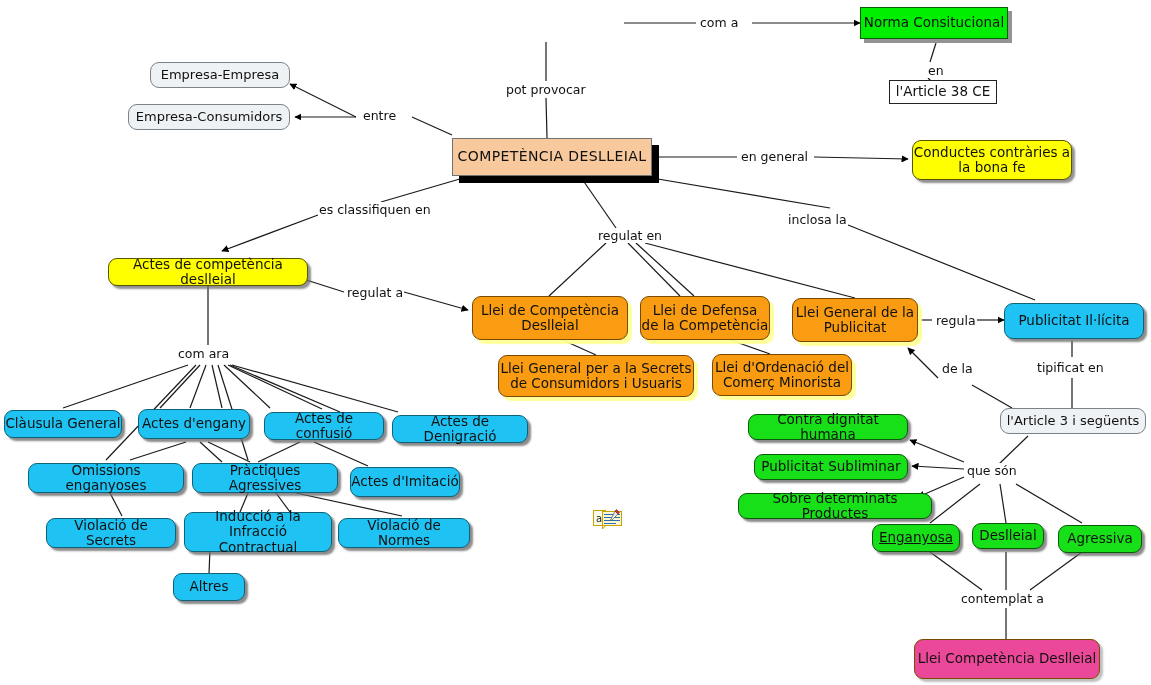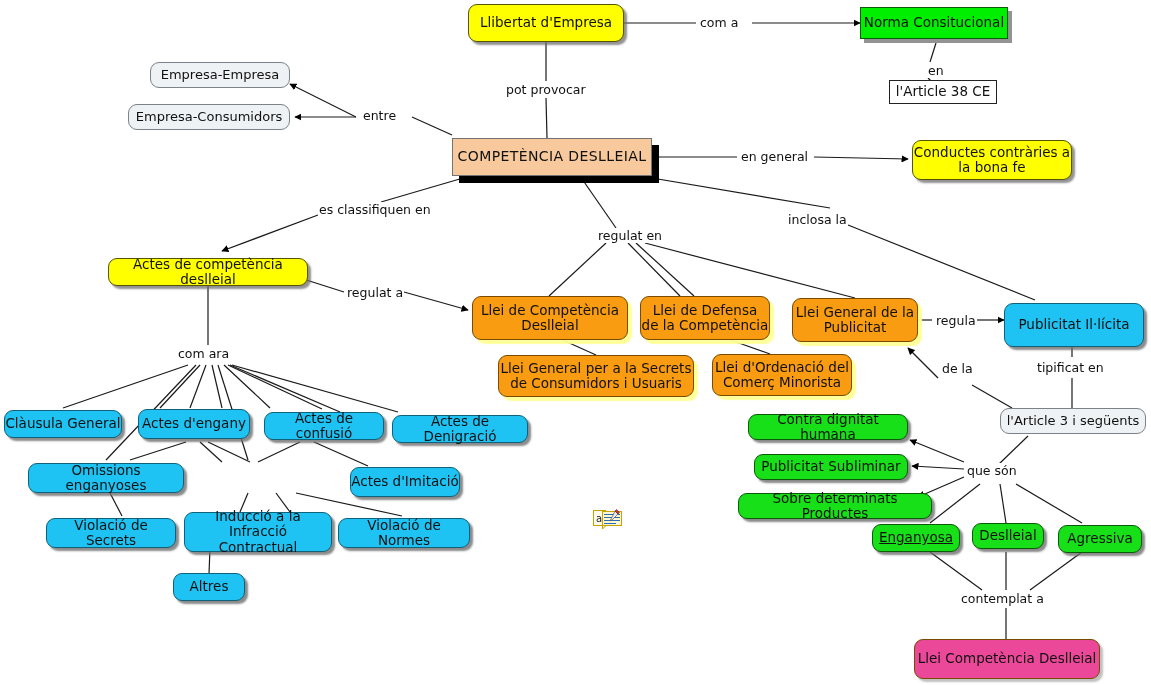--- a/index.html
+++ b/index.html
@@ -218,21 +218,20 @@
       <path d="M 1000 484 L 1006 523"></path>
       <path d="M 1016 484 L 1082 523"></path>
 
       <path d="M 930 552 L 982 590"></path>
       <path d="M 1006 552 L 1006 590"></path>
       <path d="M 1082 552 L 1030 590"></path>
       <path d="M 1006 608 L 1006 639"></path>
     </g>
   </svg>
 
-  <div class="node n-yellow" style="left:468px;top:4px;width:156px;height:38px;">Llibertat d'Empresa</div>
 
   <div class="node n-green-rect" style="left:860px;top:7px;width:148px;height:32px;">Norma Consitucional</div>
 
   <div class="node n-white-rect" style="left:889px;top:80px;width:108px;height:24px;">l'Article 38 CE</div>
 
   <div class="node n-pale" style="left:150px;top:62px;width:140px;height:26px;">Empresa-Empresa</div>
 
   <div class="node n-pale" style="left:128px;top:104px;width:162px;height:26px;">Empresa-Consumidors</div>
 
   <div class="node n-peach" style="left:452px;top:138px;width:200px;height:38px;">COMPETÈNCIA DESLLEIAL</div>
@@ -250,34 +249,35 @@
 
   <div class="node n-orange" style="left:792px;top:298px;width:126px;height:44px;">Llei General de la
 Publicitat</div>
 
   <div class="node n-orange" style="left:498px;top:355px;width:196px;height:42px;">Llei General per a la Secrets
 de Consumidors i Usuaris</div>
 
   <div class="node n-orange" style="left:712px;top:354px;width:140px;height:42px;">Llei d'Ordenació del
 Comerç Minorista</div>
 
-  <div class="node n-cyan" style="left:1004px;top:303px;width:140px;height:44px;">Publicitat Il·lícita</div>
+  <div class="node n-cyan" style="left:1004px;top:303px;width:140px;height:36px;">Publicitat Il·lícita</div>
 
   <div class="node n-pale" style="left:1000px;top:408px;width:146px;height:26px;">l'Article 3 i següents</div>
 
   <div class="node n-cyan" style="left:4px;top:410px;width:118px;height:28px;">Clàusula General</div>
 
   <div class="node n-cyan" style="left:138px;top:409px;width:112px;height:30px;">Actes d'engany</div>
 
   <div class="node n-cyan" style="left:264px;top:412px;width:120px;height:28px;">Actes de confusió</div>
 
   <div class="node n-cyan" style="left:392px;top:415px;width:136px;height:28px;">Actes de Denigració</div>
 
   <div class="node n-cyan" style="left:28px;top:463px;width:156px;height:30px;">Omissions enganyoses</div>
 
+  <div class="node n-cyan" style="left:192px;top:463px;width:146px;height:30px;">Pràctiques Agressives</div>
 
   <div class="node n-cyan" style="left:350px;top:467px;width:110px;height:30px;">Actes d'Imitació</div>
 
   <div class="node n-cyan" style="left:46px;top:518px;width:130px;height:30px;">Violació de Secrets</div>
 
   <div class="node n-cyan" style="left:184px;top:512px;width:148px;height:40px;">Inducció a la Infracció
 Contractual</div>
 
   <div class="node n-cyan" style="left:338px;top:518px;width:132px;height:30px;">Violació de Normes</div>
 

